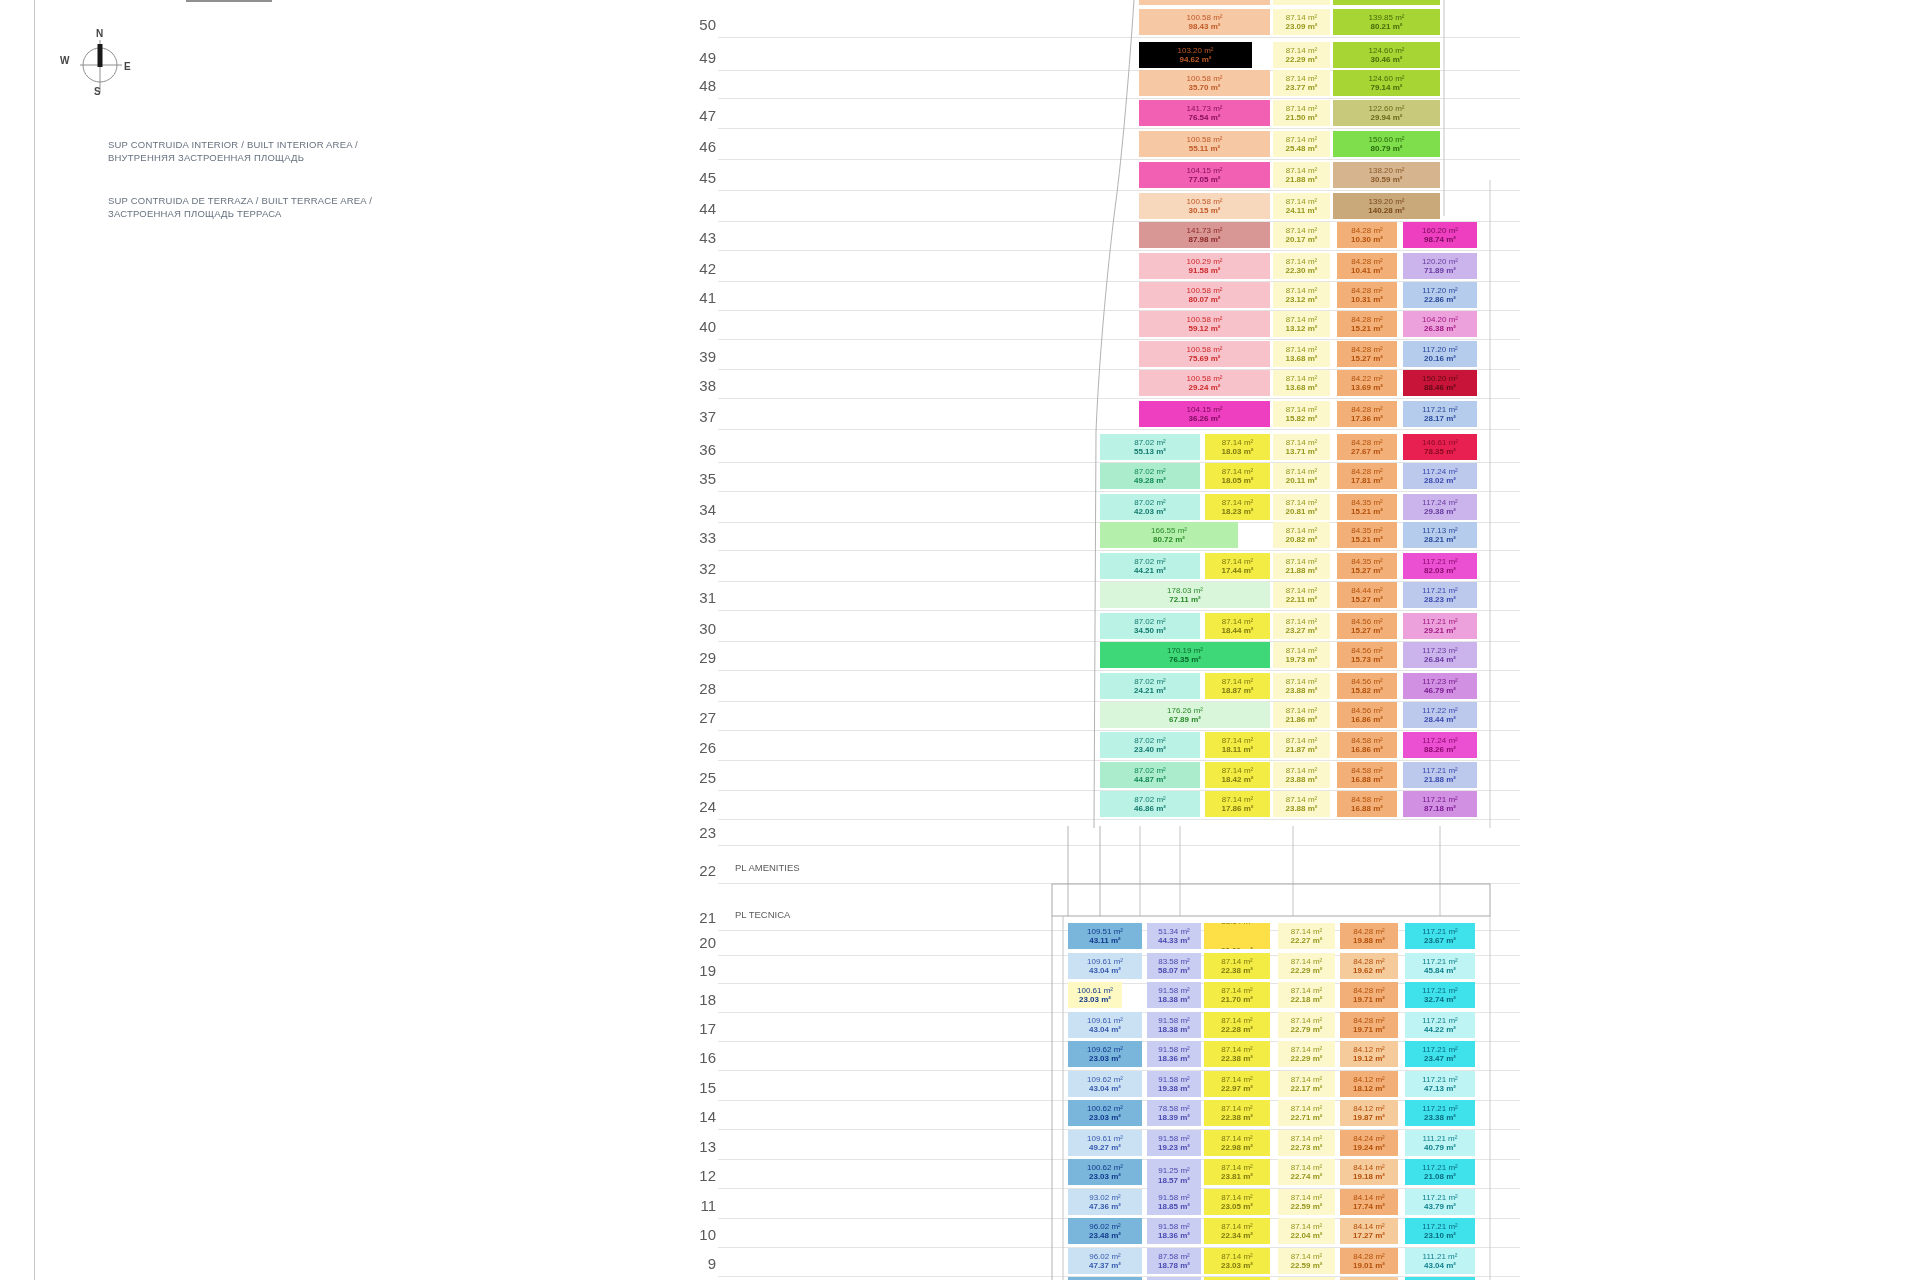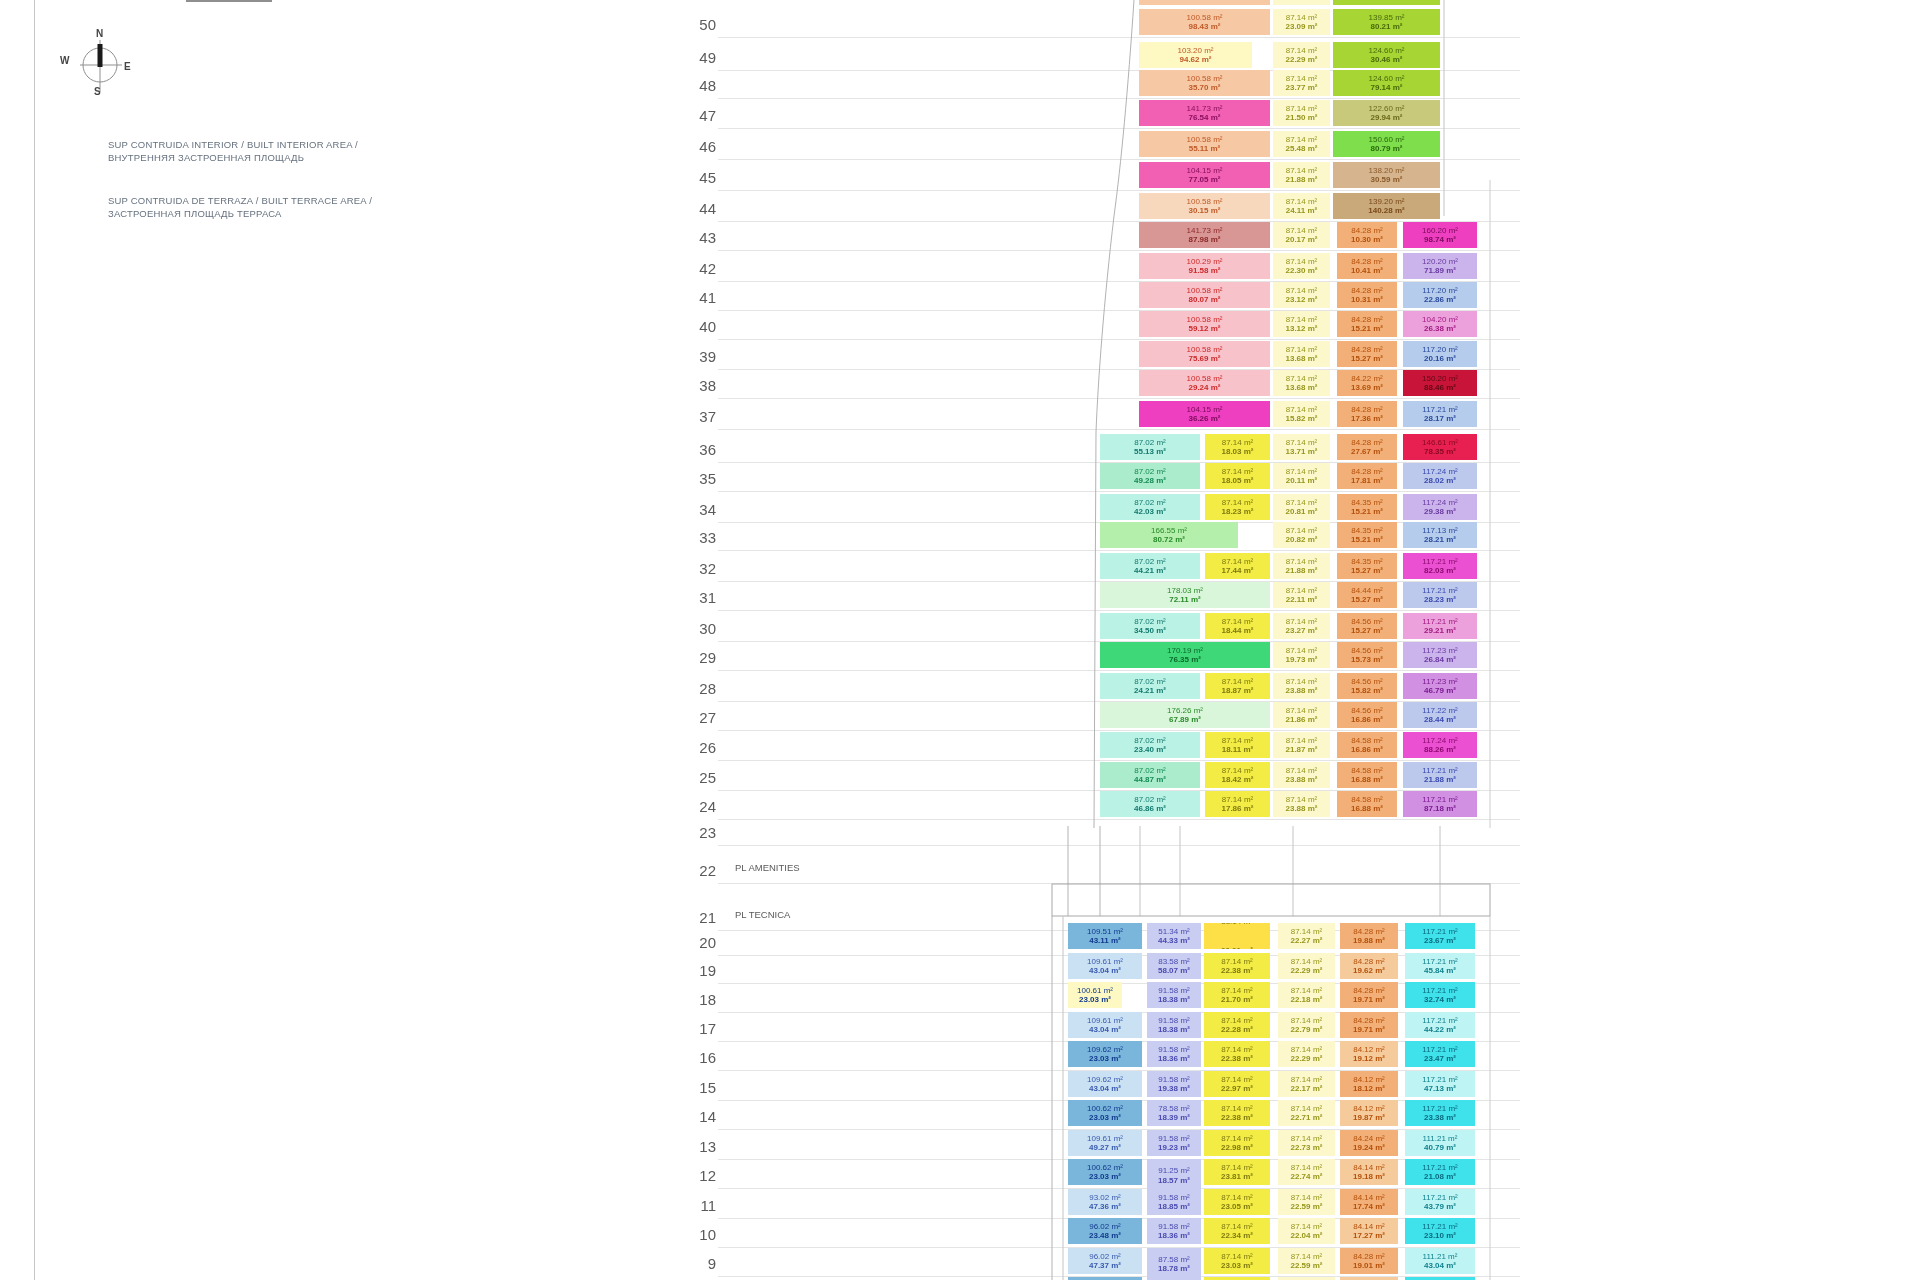--- a/index.html
+++ b/index.html
@@ -126,21 +126,21 @@
         <div class="v2">98.43 m²</div>
       </div>
       <div class="cell" style="left: 1273px; top: 9px; width: 57px; height: 26px; background: rgb(252, 248, 204); color: rgb(150, 150, 28);">
         <div class="v1">87.14 m²</div>
         <div class="v2">23.09 m²</div>
       </div>
       <div class="cell" style="left: 1333px; top: 9px; width: 107px; height: 26px; background: rgb(166, 213, 52); color: rgb(74, 106, 10);">
         <div class="v1">139.85 m²</div>
         <div class="v2">80.21 m²</div>
       </div>
-      <div class="cell" style="left: 1139px; top: 42px; width: 113px; height: 26px; background: #fef9c3; color: rgb(192, 90, 40);">
+      <div class="cell" style="left: 1139px; top: 42px; width: 113px; height: 26px; background: #000000; color: rgb(192, 90, 40);">
         <div class="v1">103.20 m²</div>
         <div class="v2">94.62 m²</div>
       </div>
       <div class="cell" style="left: 1273px; top: 42px; width: 57px; height: 26px; background: rgb(252, 248, 204); color: rgb(150, 150, 28);">
         <div class="v1">87.14 m²</div>
         <div class="v2">22.29 m²</div>
       </div>
       <div class="cell" style="left: 1333px; top: 42px; width: 107px; height: 26px; background: rgb(166, 213, 52); color: rgb(74, 106, 10);">
         <div class="v1">124.60 m²</div>
         <div class="v2">30.46 m²</div>
@@ -822,21 +822,21 @@
         <div class="v2">17.27 m²</div>
       </div>
       <div class="cell" style="left: 1405px; top: 1218px; width: 70px; height: 26px; background: rgb(63, 226, 234); color: rgb(10, 106, 128);">
         <div class="v1">117.21 m²</div>
         <div class="v2">23.10 m²</div>
       </div>
       <div class="cell" style="left: 1068px; top: 1248px; width: 74px; height: 26px; background: rgb(201, 225, 242); color: rgb(58, 90, 176);">
         <div class="v1">96.02 m²</div>
         <div class="v2">47.37 m²</div>
       </div>
-      <div class="cell" style="left: 1147px; top: 1248px; width: 54px; height: 32px; background: rgb(201, 205, 242); color: rgb(74, 74, 176);">
+      <div class="cell" style="left: 1147px; top: 1248px; width: 54px; height: 26px; background: rgb(201, 205, 242); color: rgb(74, 74, 176);">
         <div class="v1">87.58 m²</div>
         <div class="v2">18.78 m²</div>
       </div>
       <div class="cell" style="left: 1204px; top: 1248px; width: 66px; height: 26px; background: rgb(242, 236, 68); color: rgb(128, 122, 16);">
         <div class="v1">87.14 m²</div>
         <div class="v2">23.03 m²</div>
       </div>
       <div class="cell" style="left: 1278px; top: 1248px; width: 57px; height: 26px; background: rgb(252, 248, 204); color: rgb(150, 150, 28);">
         <div class="v1">87.14 m²</div>
         <div class="v2">22.59 m²</div>

